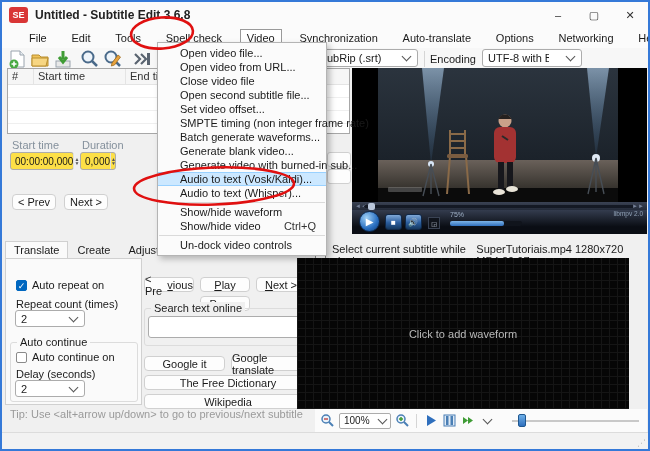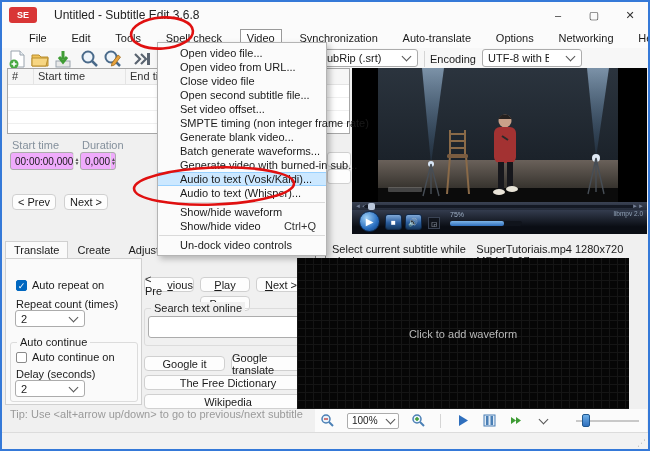--- a/index.html
+++ b/index.html
@@ -2,23 +2,23 @@
 <html><head>
 <meta charset="utf-8">
 <style>
   html,body{margin:0;padding:0;background:#888;}
   #app{position:relative;width:650px;height:451px;background:#f0f0f0;
        font-family:"Liberation Sans",sans-serif;font-size:11px;color:#1a1a1a;
        border:2px solid #3579d8;box-sizing:border-box;overflow:hidden;}
   .abs{position:absolute;}
   
   .titlebar{position:absolute;left:0;top:0;width:646px;height:26px;background:#fbfbfb;display:flex;align-items:center;}
-  .app-icon{width:28px;height:16px;margin-left:7px;background:#d93636;color:#fff;border-radius:3px;
+  .app-icon{width:19px;height:16px;margin-left:7px;background:#d93636;color:#fff;border-radius:3px;
             font-size:9px;font-weight:bold;display:flex;align-items:center;justify-content:center;}
-  .title-text{margin-left:17px;font-size:12px;color:#222;}
+  .title-text{margin-left:7px;font-size:12px;color:#222;font-weight:bold;}
   .win-btns{margin-left:auto;display:flex;height:26px;}
   .win-btn{width:36px;height:26px;display:flex;align-items:center;justify-content:center;color:#333;font-size:11px;}
   
   .menubar{position:absolute;left:0;top:26px;width:646px;height:20px;background:#fbfbfb;display:flex;align-items:center;padding-left:20px;justify-content:space-between;}
   .menu-item{padding:3px 7px;white-space:nowrap;}
   .menu-item.open{border:1px solid #9a9a9a;background:#fff;padding:2px 6px;}
   
   .toolbar{position:absolute;left:0;top:46px;width:646px;height:22px;background:#f7f7f7;}
   .tbi{position:absolute;top:1px;width:20px;height:20px;}
   .vsep{position:absolute;top:3px;width:1px;height:16px;background:#d5d5d5;}
@@ -28,21 +28,21 @@
   .chev{width:6px;height:6px;border-right:1.4px solid #555;border-bottom:1.4px solid #555;
         transform:rotate(45deg);margin:-3px 7px 0 4px;flex:none;}
   .tb-label{position:absolute;top:5px;}
   
   .listview{position:absolute;left:5px;top:66px;width:343px;height:66px;background:#fff;border:1px solid #a7a7a7;box-sizing:border-box;}
   .lv-head{display:flex;height:15px;background:#f6f6f6;border-bottom:1px solid #e4e4e4;}
   .lv-col{padding:1px 4px;border-right:1px solid #e4e4e4;box-sizing:border-box;color:#333;}
   .lv-row{height:12px;border-bottom:1px solid #efefef;}
   
   .dim-label{color:#84909c;}
-  .spin{position:absolute;background:#f0abfc;border:1px solid #acacac;border-radius:3px;height:18px;box-sizing:border-box;
+  .spin{position:absolute;background:#fde047;border:1px solid #acacac;border-radius:3px;height:18px;box-sizing:border-box;
         display:flex;align-items:center;}
   .spin .stext{flex:1;padding-left:4px;}
   .spin .arrows{width:12px;display:flex;flex-direction:column;align-items:center;font-size:5px;color:#555;line-height:4px;border-left:1px solid #e0e0e0;height:100%;justify-content:center;}
   .btn{position:absolute;background:#fdfdfd;border:1px solid #d0d0d0;border-radius:4px;box-sizing:border-box;
        display:flex;align-items:center;justify-content:center;font-size:11px;color:#1a1a1a;margin-top:8px;}
   
   .tabstrip{position:absolute;left:3px;top:241px;height:16px;display:flex;align-items:flex-end;}
   .tab{padding:2px 8px;border:1px solid transparent;}
   .tab.active{background:#fafafa;border:1px solid #d0d0d0;border-bottom:1px solid #fafafa;}
   .tabpanel{position:absolute;left:3px;top:256px;width:137px;height:147px;background:#fafafa;border:1px solid #d0d0d0;box-sizing:border-box;}
@@ -77,21 +77,21 @@
   .ptime{position:absolute;right:4px;bottom:2px;color:#fff;font-size:11px;font-weight:bold;}
   .pengine{position:absolute;right:4px;top:0px;color:#8fa0b5;font-size:6.5px;}
   
   .selrow{position:absolute;left:313px;top:236px;width:332px;height:18px;display:flex;align-items:center;margin-top:8px;}
   .fileinfo{margin-left:auto;}
   
   .waveform{position:absolute;left:295px;top:256px;width:332px;height:151px;background:#060606;
     background-image:repeating-linear-gradient(0deg,#151515 0 1px,transparent 1px 8px),
                      repeating-linear-gradient(90deg,#151515 0 1px,transparent 1px 8px);
     display:flex;align-items:center;justify-content:center;color:#b9b9b9;}
-  .wavebar{position:absolute;left:313px;top:407px;width:332px;height:23px;background:#fbfbfb;display:flex;align-items:center;gap:12px;padding-left:5px;box-sizing:border-box;}
+  .wavebar{position:absolute;left:313px;top:407px;width:332px;height:23px;background:#fbfbfb;display:flex;align-items:center;gap:4px;padding-left:5px;box-sizing:border-box;}
   .wicon{width:15px;height:15px;flex:none;}
   .wcombo{width:52px;height:16px;background:#fff;border:1px solid #acacac;border-radius:2px;display:flex;align-items:center;box-sizing:border-box;}
   .wcombo .ctext{flex:1;padding-left:4px;font-size:10px;}
   .wsep{width:1px;height:14px;background:#d5d5d5;margin:0 2px;}
   .wslider{position:relative;flex:1;height:14px;margin:0 8px 0 10px;}
   .wtrack{position:absolute;left:0;right:0;top:6px;height:2px;background:#c9c9c9;}
   .wthumb{position:absolute;left:6px;top:0px;width:8px;height:13px;background:linear-gradient(#6fb0e8,#2f6fbd);border:1px solid #1f578f;border-radius:2px;box-sizing:border-box;}
   
   .statusbar{position:absolute;left:0;top:430px;width:646px;height:17px;background:#f2f2f2;border-top:1px solid #dcdcdc;}
   .grip{position:absolute;right:3px;bottom:2px;color:#b5b5b5;font-size:9px;letter-spacing:-1px;}
@@ -378,25 +378,25 @@
       </div>
     <div class="mi">
         <span>Set video offset...</span>
         <span class="mi-short"></span>
       </div>
     <div class="mi">
         <span>SMPTE timing (non integer frame rate)</span>
         <span class="mi-short"></span>
       </div>
     <div class="mi">
+        <span>Batch generate waveforms...</span>
+        <span class="mi-short"></span>
+      </div>
+    <div class="mi">
         <span>Generate blank video...</span>
-        <span class="mi-short"></span>
-      </div>
-    <div class="mi">
-        <span>Batch generate waveforms...</span>
         <span class="mi-short"></span>
       </div>
     <div class="mi">
         <span>Generate video with burned-in sub...</span>
         <span class="mi-short"></span>
       </div>
     <div class="mi hl">
         <span>Audio to text (Vosk/Kaldi)...</span>
         <span class="mi-short"></span>
       </div>

